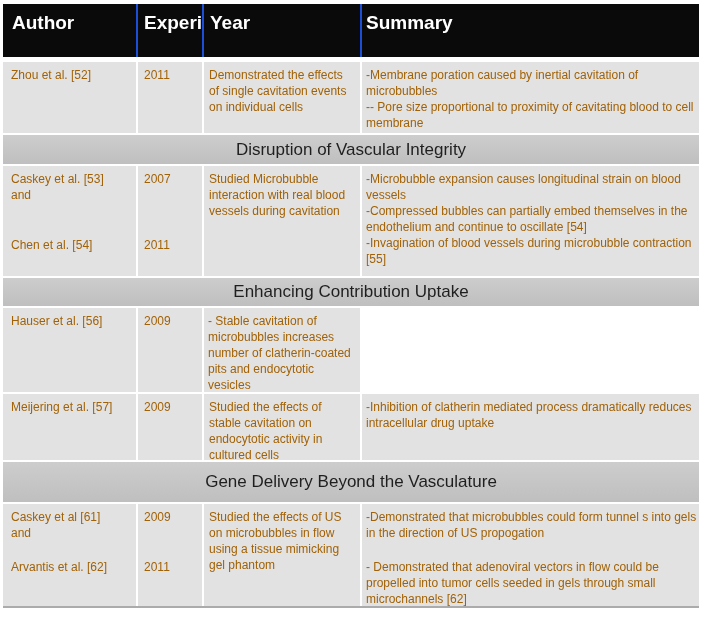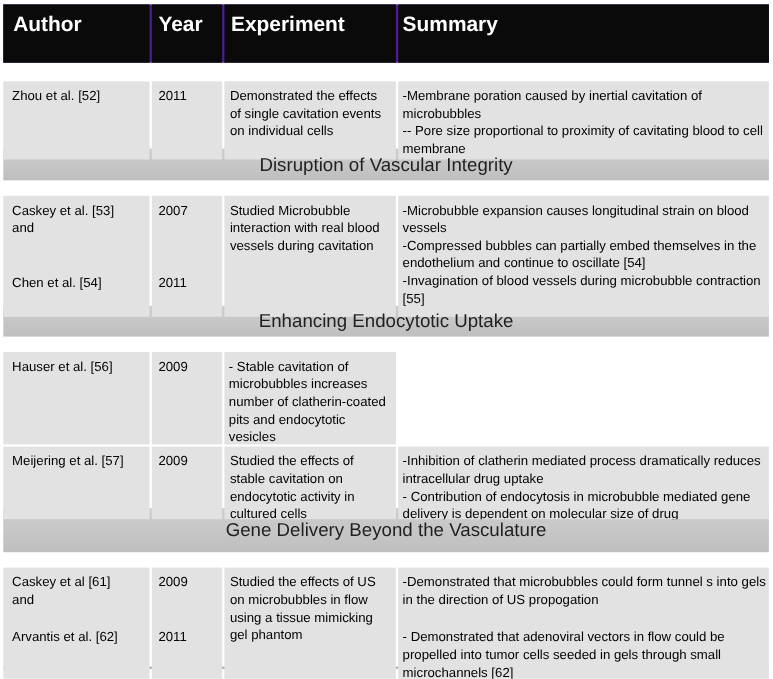--- a/index.html
+++ b/index.html
@@ -8,21 +8,21 @@
     width: 703px; height: 617px;
     background: #ffffff;
     font-family: "Liberation Sans", sans-serif;
   }
   .page { position: relative; width: 703px; height: 617px; background: #ffffff; overflow: hidden; }
   .tbl { position: absolute; left: 3px; top: 4px; width: 696px; }
 
   .grid { display: grid; grid-template-columns: 133px 64px 156px 1fr; column-gap: 2px; }
 
   
-  .hdr { background: #4c1d95; margin-bottom: 5px; height: 53px; }
+  .hdr { background: #1d4ed8; margin-bottom: 5px; height: 53px; }
   .hcell {
     background: #0a0a0a; color: #ffffff;
     font-weight: bold; font-size: 19px;
     padding: 8px 4px 0 9px; height: 53px; overflow: hidden;
   }
   .hcell.c2 { padding-left: 6px; }
   .hcell.c3 { padding-left: 6px; }
   .hcell.c4 { padding-left: 4px; }
 
   
@@ -33,22 +33,22 @@
     font-size: 17px; color: #1f1f1f;
   }
   .section.tall { height: 40px; }
   .section.med { height: 29px; }
   .section.s3 { height: 28px; }
 
   
   .row { margin-bottom: 2px; }
   .cell {
     background: #e2e2e2;
-    font-size: 12px; line-height: 16px; color: #000000;
-    padding: 5px 4px 0 8px; height: 100%; overflow: hidden; margin-top: 12px;
+    font-size: 12px; line-height: 16px; color: #a16207;
+    padding: 5px 4px 0 8px; height: 100%; overflow: hidden;
   }
   .cell.year { padding-left: 6px; }
   .cell.exp  { padding-left: 5px; }
   .cell.sum  { padding-left: 4px; padding-right: 2px; }
 
   .r1 { height: 71px; }
   .r2 { height: 110px; }
   .r3 { height: 84px; }
   .r4 { height: 66px; }
   .r5 { height: 102px; margin-bottom: 0; }
@@ -62,22 +62,22 @@
   .bottom-edge { height: 2px; background: #ababab; }
 </style>
 </head>
 <body>
 
 <div class="page">
   <div class="tbl">
 
     <div class="grid hdr">
       <div class="hcell c1">Author</div>
+      <div class="hcell c3">Experiment</div>
       <div class="hcell c2">Year</div>
-      <div class="hcell c3">Experiment</div>
       <div class="hcell c4">Summary</div>
     </div>
 
 
     <div class="grid row r1">
       <div class="cell author">
         <div>Zhou et al. [52]</div>
       </div>
       <div class="cell year">
         <div>2011</div>
@@ -102,21 +102,21 @@
         <div class="year-2nd">2011</div>
       </div>
       <div class="cell exp">Studied Microbubble interaction with real blood vessels during cavitation</div>
       <div class="cell sum">
         <div>-Microbubble expansion causes longitudinal strain on blood vessels</div>
         <div>-Compressed bubbles can partially embed themselves in the endothelium and continue to oscillate [54]</div>
         <div>-Invagination of blood vessels during microbubble contraction [55]</div>
       </div>
     </div>
 
-    <div class="section s3">Enhancing Endocytotic Uptake</div>
+    <div class="section s3">Enhancing Contribution Uptake</div>
 
     <div class="grid row r3">
       <div class="cell author">
         <div>Hauser et al. [56]</div>
       </div>
       <div class="cell year">
         <div>2009</div>
       </div>
       <div class="cell sum">
         <div>- Stable cavitation of microbubbles increases number of clatherin-coated  pits and endocytotic vesicles</div>
@@ -126,21 +126,20 @@
     <div class="grid row r4">
       <div class="cell author">
         <div>Meijering et al. [57]</div>
       </div>
       <div class="cell year">
         <div>2009</div>
       </div>
       <div class="cell exp">Studied the effects of stable cavitation on endocytotic activity in cultured cells</div>
       <div class="cell sum">
         <div>-Inhibition of clatherin mediated process dramatically reduces intracellular drug uptake</div>
-        <div>- Contribution of endocytosis in microbubble mediated gene delivery is dependent on molecular size of drug</div>
       </div>
     </div>
 
     <div class="section tall">Gene Delivery Beyond the Vasculature</div>
 
     <div class="grid row r5">
       <div class="cell author">
         <div>Caskey et al [61]</div>
         <div>and</div>
         <div class="author-2nd">Arvantis et al.  [62]</div>

